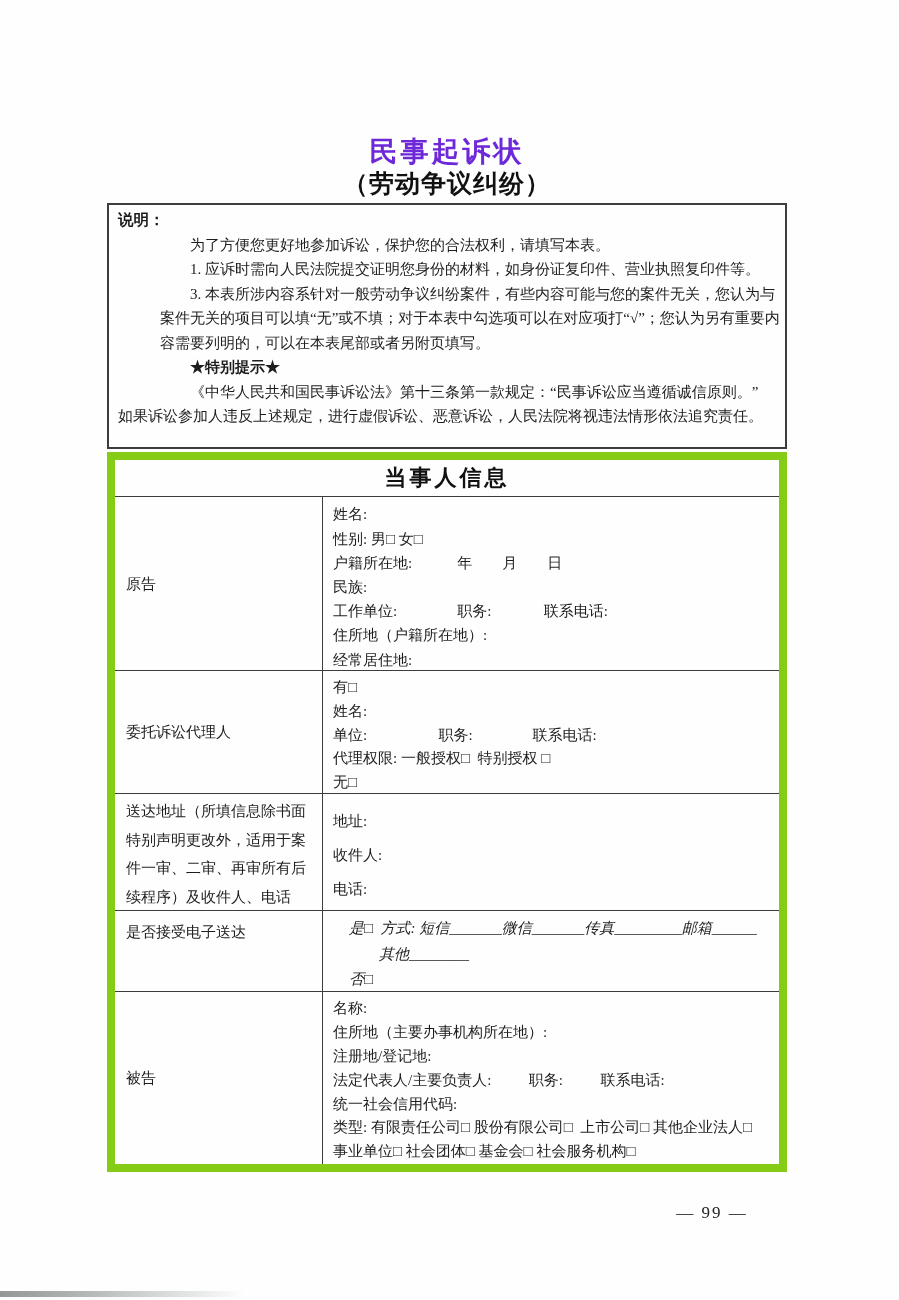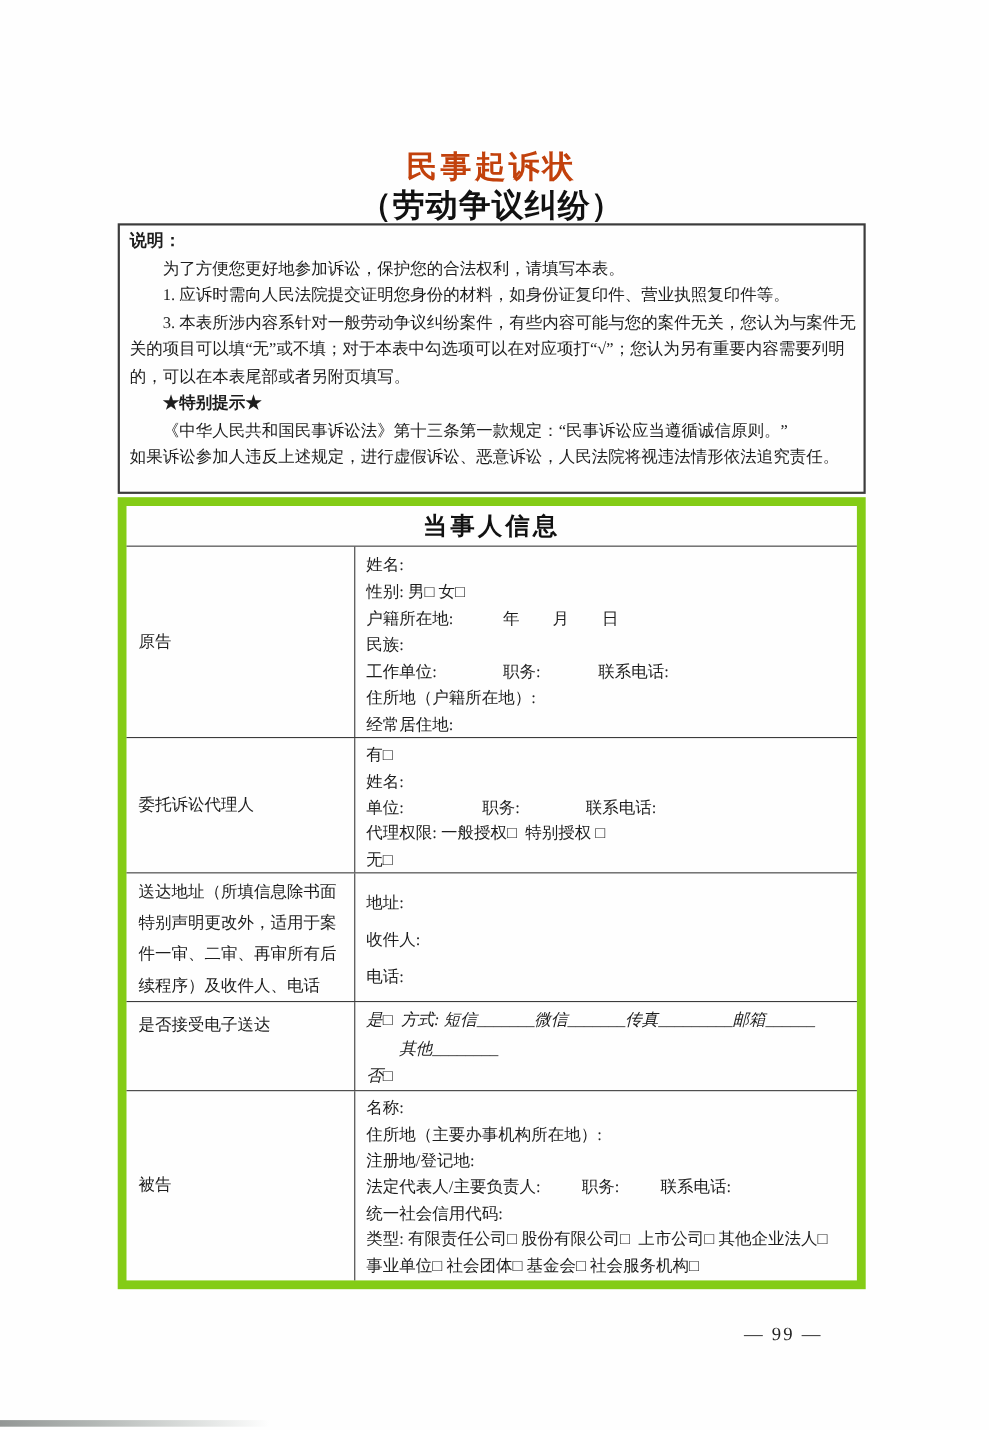--- a/index.html
+++ b/index.html
@@ -11,37 +11,37 @@
     -webkit-font-smoothing:antialiased;
   }
   .page {
     position:relative; width:899px; height:1300px;
     background:#fefefe; overflow:hidden;
   }
   
   .doc-title {
     position:absolute; top:133px; left:107px; width:680px;
     text-align:center; font-size:28px; font-weight:bold;
-    letter-spacing:3px; color:#c2410c; margin:0;
+    letter-spacing:3px; color:#6d28d9; margin:0;
   }
   .doc-subtitle {
     position:absolute; top:167px; left:107px; width:680px;
-    text-align:center; font-size:29px; font-weight:bold;
+    text-align:center; font-size:25px; font-weight:bold;
     letter-spacing:1px; color:#111; margin:0;
   }
   
   .instructions {
     position:absolute; top:203px; left:107px; width:680px; height:246px;
     border:2px solid #3c3c3c; box-sizing:border-box;
     padding:3px 3px 0 9px;
     font-size:15px; line-height:24.5px;
   }
   .inst-heading { font-weight:bold; font-size:15.5px; }
   .inst-p { margin:0; }
-  .inst-p.indent { text-indent:2em; }
+  .inst-p.indent { text-indent:2em;margin-left:42px; }
   .inst-p.bold { font-weight:bold; }
   
   .party-table {
     position:absolute; top:452px; left:107px; width:680px; height:720px;
     border:8px solid #84cc16; box-sizing:border-box;
     display:flex; flex-direction:column; font-size:15px;
   }
   .table-header {
     height:54px; box-sizing:border-box;
     display:flex; align-items:center; justify-content:center;
@@ -64,21 +64,21 @@
   .tline { white-space:pre-wrap; }
   
   .row-plaintiff        { height:174px; }
   .row-plaintiff .tline { line-height:24.2px; }
   .row-agent            { height:123px; }
   .row-agent .tline     { line-height:23.6px; }
   .row-service-address  { height:117px; }
   .row-service-address .tlabel { align-items:flex-start; padding-top:3px; line-height:28.5px; }
   .row-service-address .tcontent { padding-top:10px; }
   .row-service-address .tline  { line-height:34px; }
-  .row-electronic-service { height:81px; }
+  .row-electronic-service { height:81px;gap:16px; }
   .row-electronic-service .tlabel { align-items:flex-start; padding-top:9px; }
   .row-electronic-service .tline  { line-height:25.5px;font-style:italic; }
   .row-defendant        { flex:1; }
   .row-defendant .tline { line-height:23.8px; }
   
   .page-number {
     position:absolute; top:1203px; left:637px; width:150px;
     text-align:center; font-size:17px; letter-spacing:2px; color:#222;
   }
   .scan-artifact {

